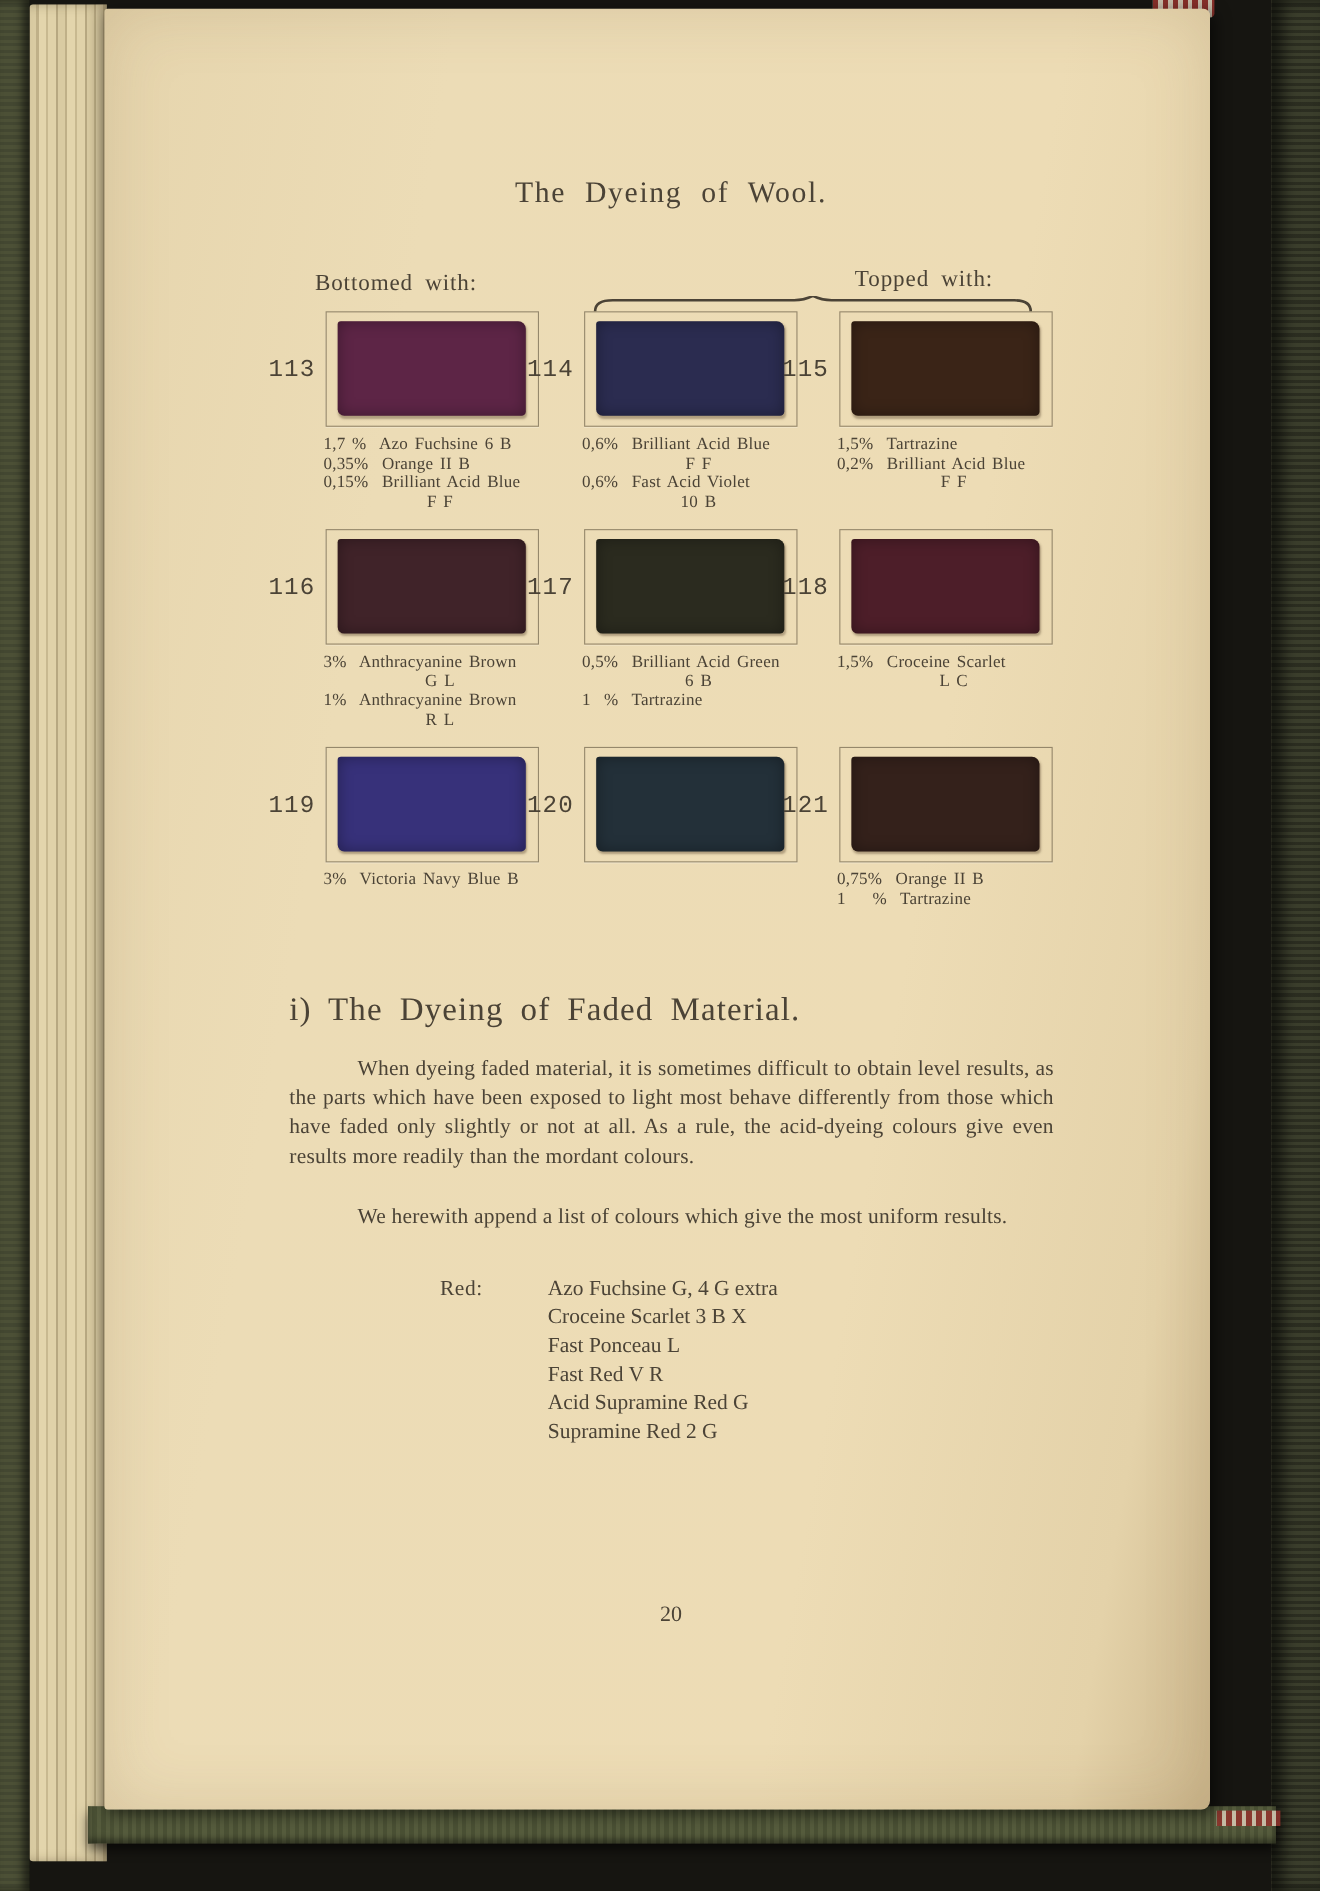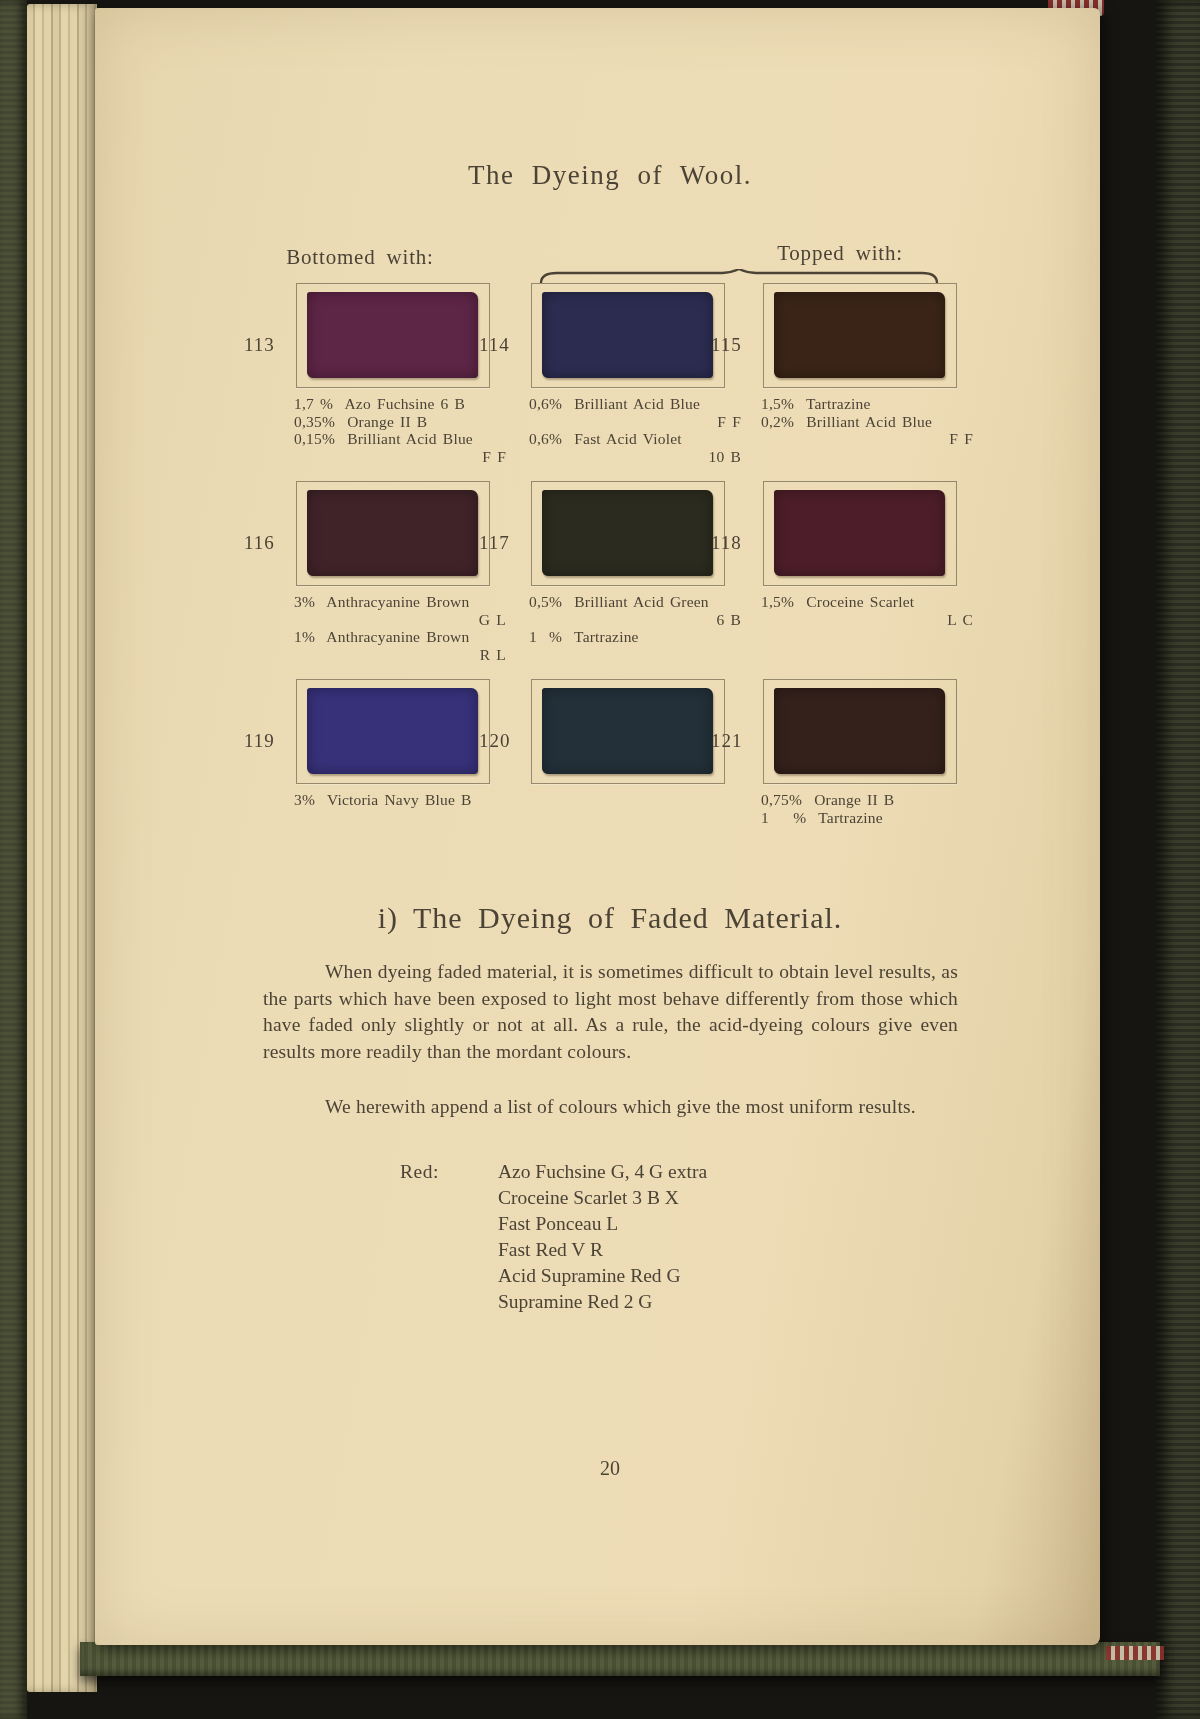--- a/index.html
+++ b/index.html
@@ -56,42 +56,42 @@
   }
   .col-head{position:absolute;font-size:21px;letter-spacing:.8px;word-spacing:5px;}
   .col-head.bottomed{left:125px;top:237px;width:280px;text-align:center;}
   .col-head.topped{left:545px;top:233px;width:400px;text-align:center;}
   .brace{position:absolute;left:443px;top:261px;width:402px;height:15px;}
   
   .swatch-cell{position:absolute;width:194px;height:200px;}
   .c0{left:201px}.c1{left:436px}.c2{left:668px}
   .r0{top:275px}.r1{top:473px}.r2{top:671px}
   .swatch-number{
-    position:absolute;left:-52px;top:51px;width:46px;
-    font-size:19px;letter-spacing:1px;
+    position:absolute;left:-52px;top:41px;width:46px;
+    font-size:22px;letter-spacing:1px;font-family:Liberation Mono, monospace;
   }
   .swatch-frame{
     position:absolute;left:0;top:0;width:192px;height:103px;
     border:1px solid rgba(92,80,58,.6);
     box-shadow:0 1px 0 rgba(255,255,255,.25);
   }
   .swatch-fabric{
     position:absolute;left:10px;top:8px;right:11px;bottom:9px;
     border-radius:3px 7px 4px 6px;
     box-shadow:1px 2px 2px rgba(60,40,20,.35), inset 0 0 14px rgba(0,0,0,.35);
   }
   .swatch-caption{
     position:absolute;left:-2px;top:112px;width:212px;
     font-size:15.5px;line-height:17.5px;letter-spacing:.2px;word-spacing:2px;
   }
   .cap-line{white-space:pre-wrap;}
-  .cap-line.center{text-align:right;}
+  .cap-line.center{text-align:center;}
   
   .section-heading{
-    position:absolute;left:168px;top:893px;width:694px;text-align:center;
+    position:absolute;left:168px;top:893px;width:694px;
     font-size:30px;letter-spacing:1px;word-spacing:7px;
   }
   .body-par{
     position:absolute;left:168px;width:695px;margin:0;
     font-size:19.5px;line-height:26.5px;text-align:justify;text-indent:62px;
     letter-spacing:.2px;
   }
   .par1{top:951px;}
   .par2{top:1086px;}
   .red-list{position:absolute;left:305px;top:1151px;font-size:19.5px;line-height:26px;}

